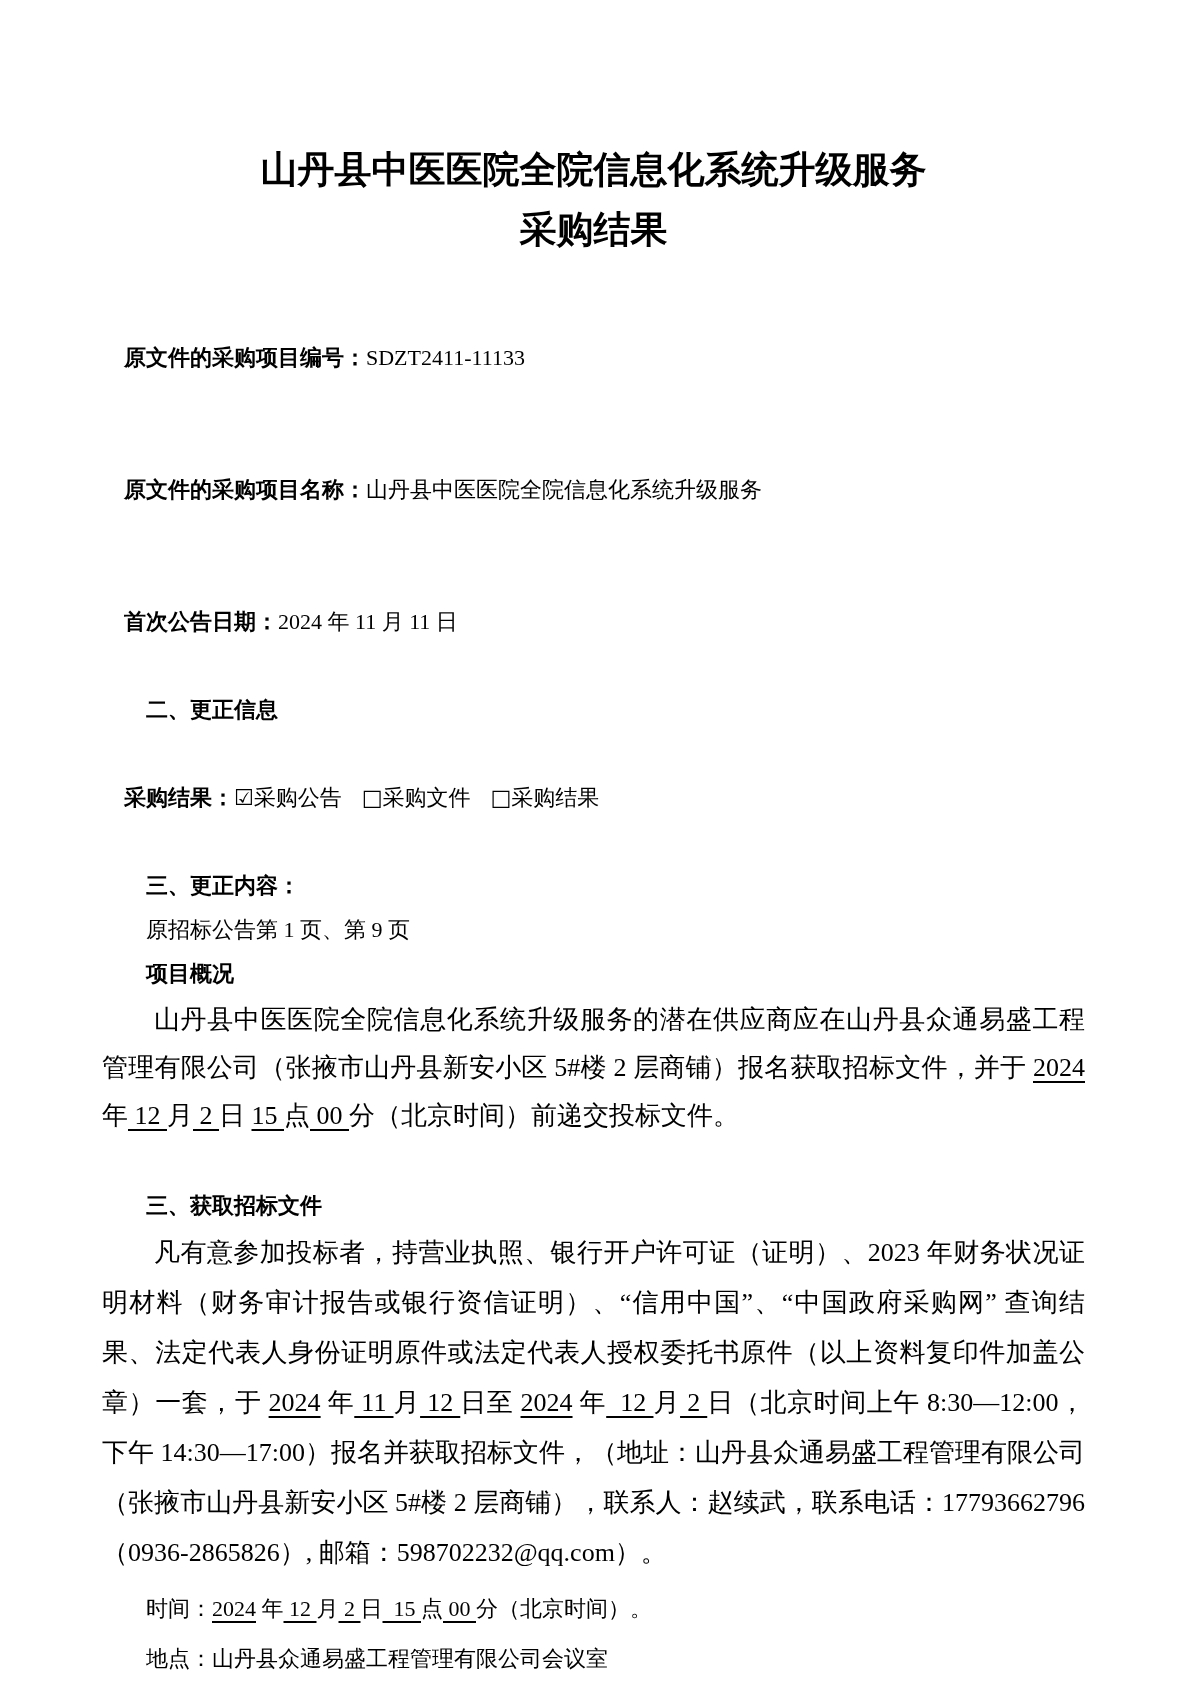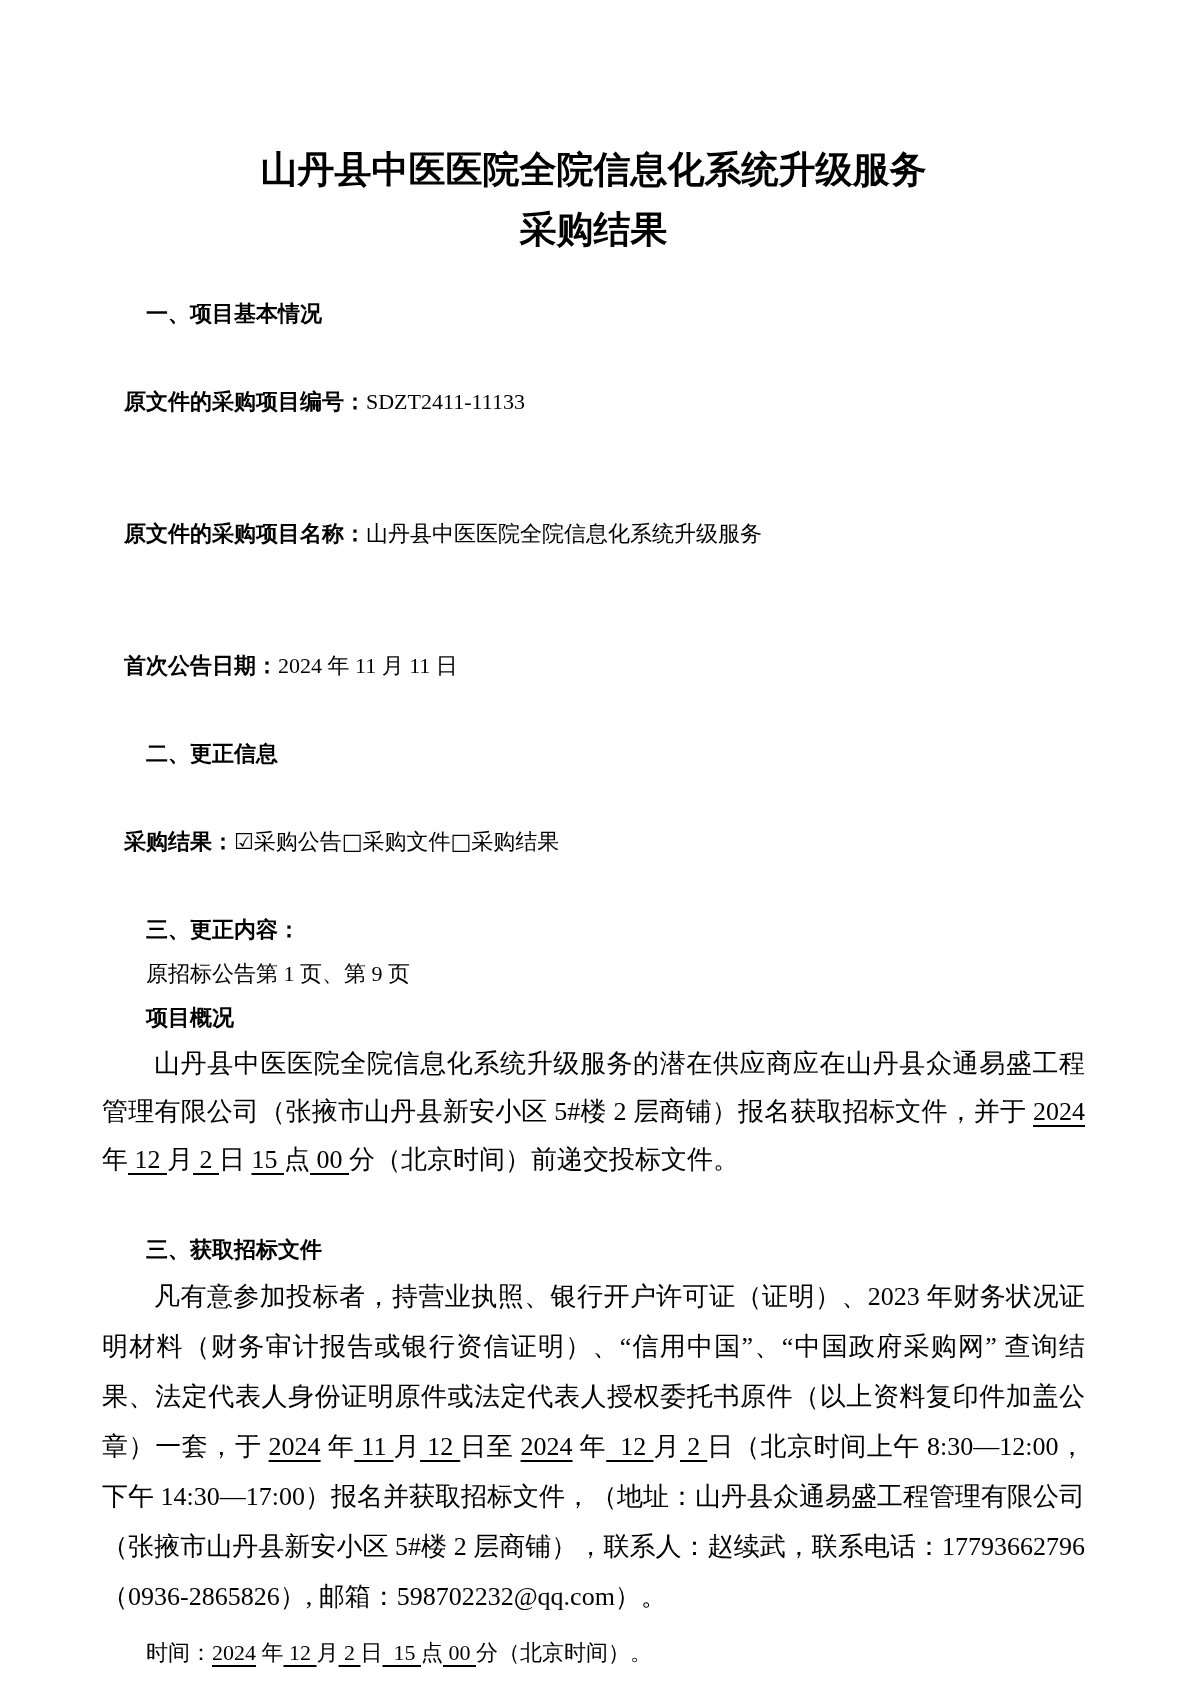--- a/index.html
+++ b/index.html
@@ -48,36 +48,35 @@
   }
   .u {
     text-decoration: underline;
     text-underline-offset: 5px;
   }
   .checkbox {
     font-family: "DejaVu Sans", sans-serif;
     font-size: 22px;
   }
   .opt { white-space: pre; }
-  .opt + .opt { }
+  .opt + .opt { margin-left: 20px; }
   .mt-block { margin-top: 44px; }
   .mt-small { margin-top: 6px; }
   .lh50 { line-height: 50px; }
 </style>
 </head>
 <body>
 
 <div class="page">
 
   <div class="title-block">
     <div class="doc-title">山丹县中医医院全院信息化系统升级服务</div>
     <div class="doc-title">采购结果</div>
   </div>
 
-  <div class="line h">一、项目基本情况</div>
 
   <div class="line">
     <span class="b">原文件的采购项目编号：</span><span>SDZT2411-11133</span>
   </div>
 
   <div class="line">
     <span class="b">原文件的采购项目名称：</span><span>山丹县中医医院全院信息化系统升级服务</span>
   </div>
 
   <div class="line">

